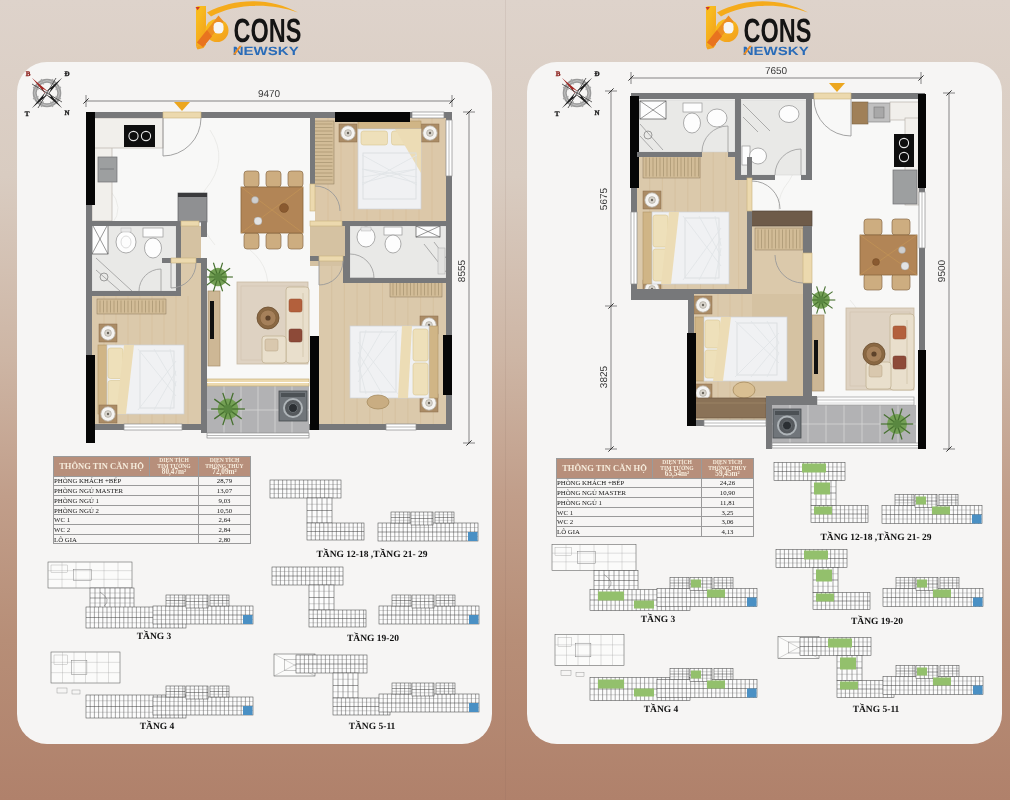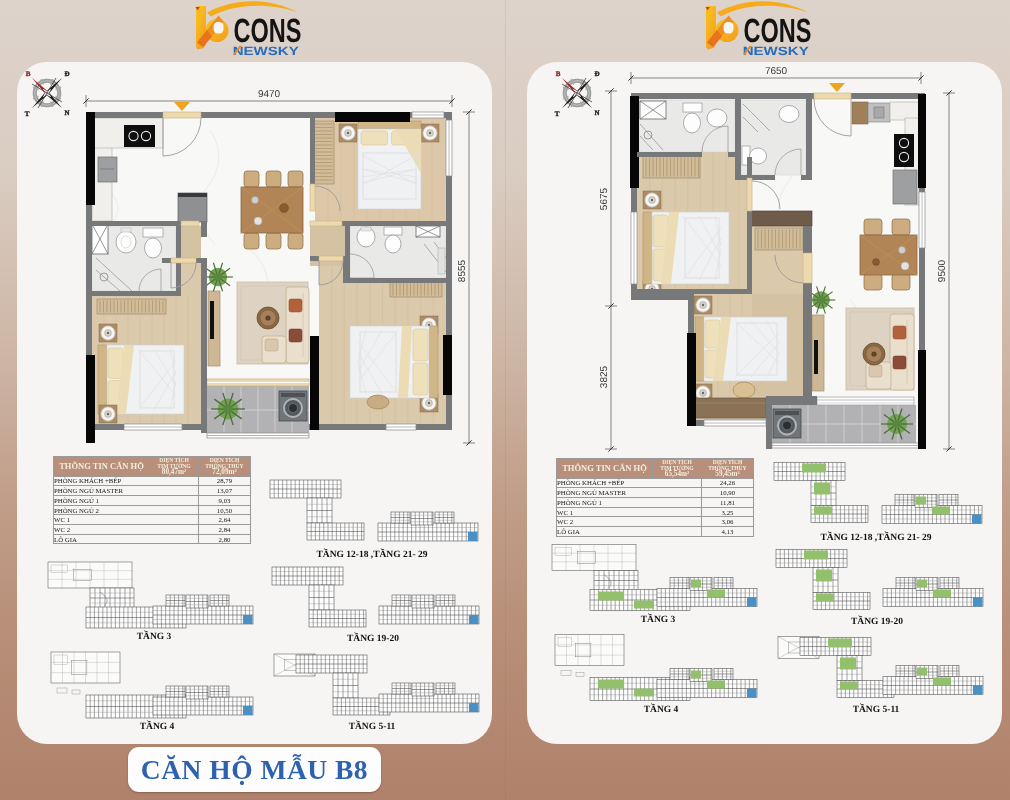--- a/index.html
+++ b/index.html
@@ -1938,15 +1938,14 @@
           <td class="nm" colspan="2">WC 2</td>
           <td class="vl">3,06</td>
         </tr>
 <tr>
           <td class="nm" colspan="2">LÔ GIA</td>
           <td class="vl">4,13</td>
         </tr>
 </tbody>
     </table>
 
-<div class="banner" style="left:128px;width:253px;">CĂN HỘ MẪU B8</div>
 
 </div>
 
 </body></html>

